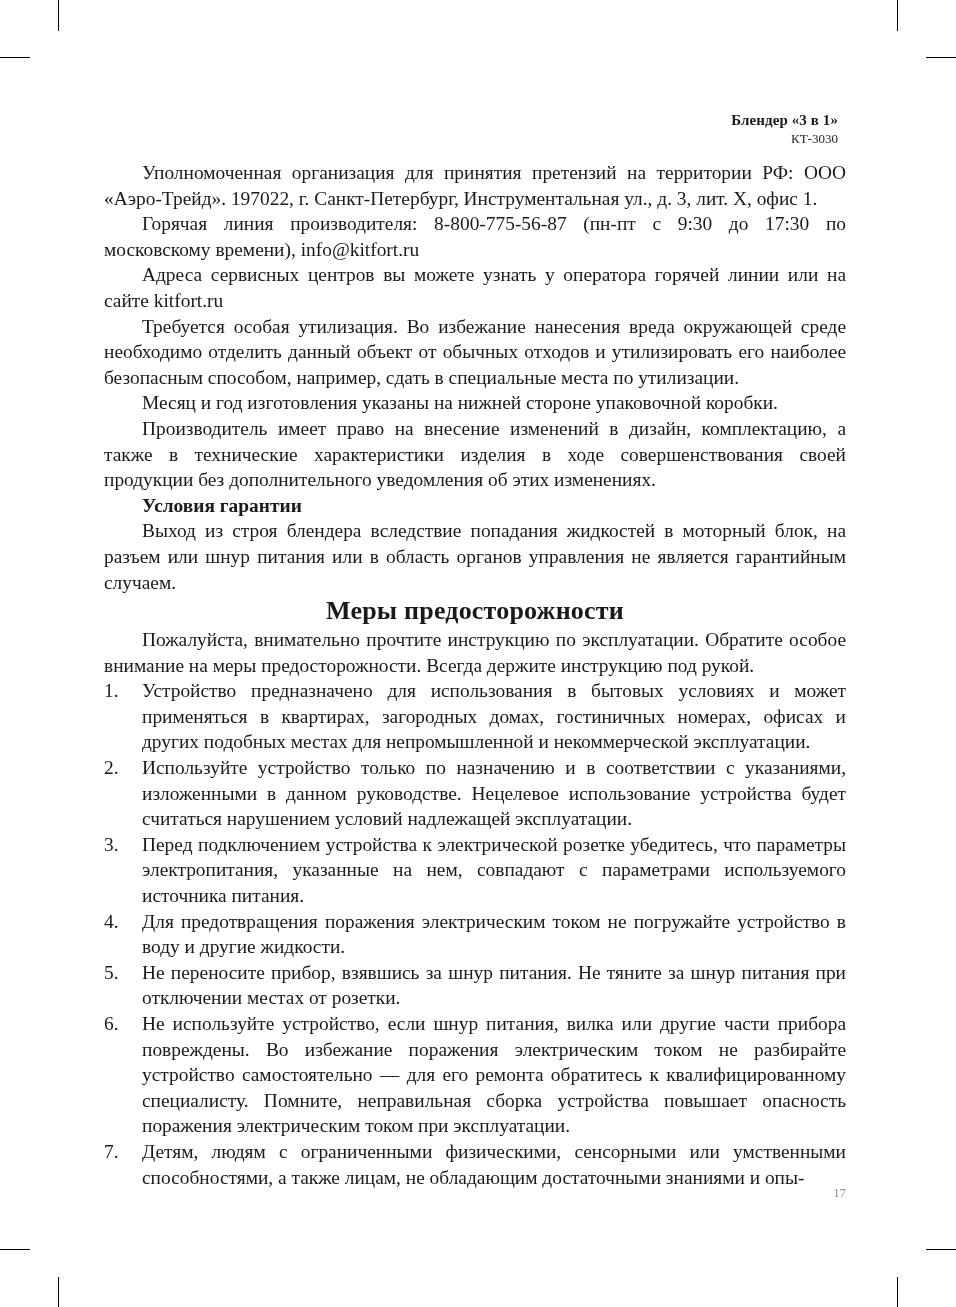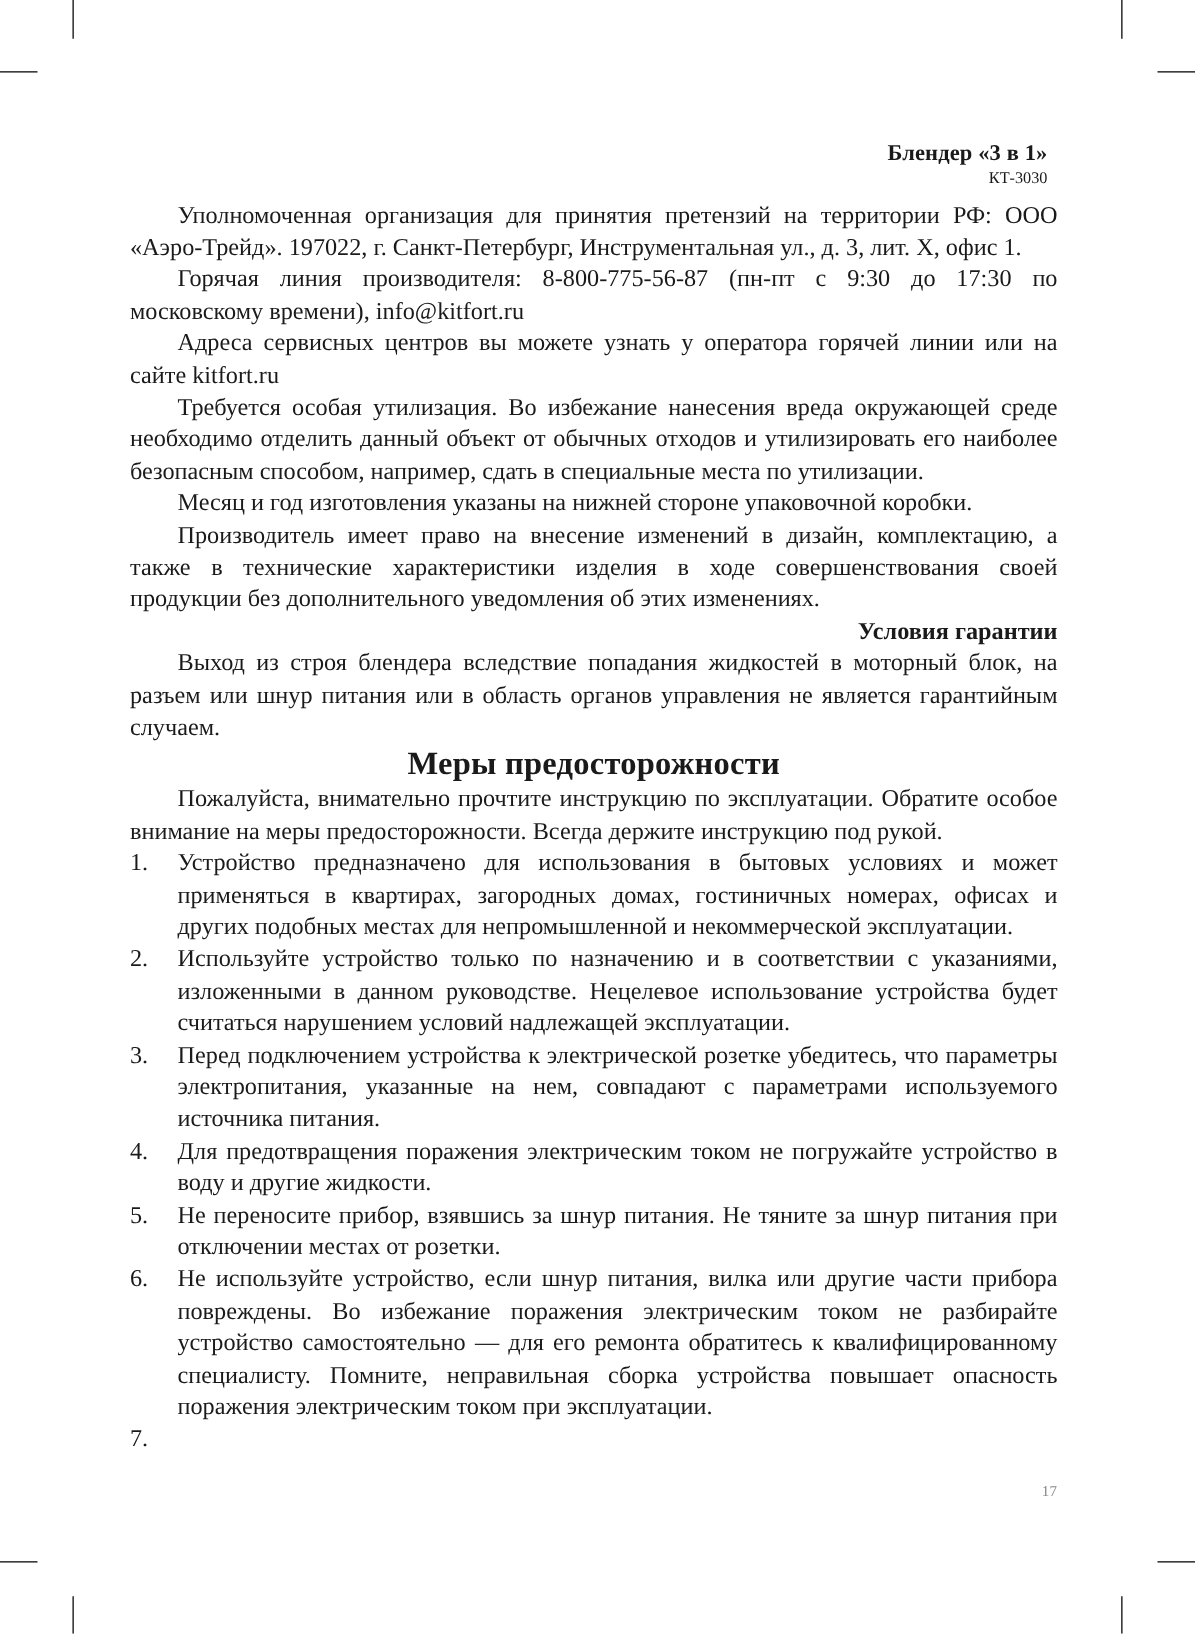--- a/index.html
+++ b/index.html
@@ -37,21 +37,21 @@
 
   
   .running-head {
     position: absolute;
     right: 118px;
     top: 112px;
     text-align: right;
     line-height: 1.18;
   }
   .running-head .rh-title {
-    font-size: 18px;
+    font-size: 15px;
     font-weight: bold;
     letter-spacing: 0.1px;
     display: block;
   }
   .running-head .rh-model {
     font-size: 13px;
     font-weight: normal;
     display: block;
     margin-top: 1px;
     text-align: right;
@@ -74,21 +74,21 @@
     text-justify: inter-word;
     hyphens: manual;
   }
 
   h3.subhead {
     margin: 0;
     font-size: 19.4px;
     line-height: 25.6px;
     font-weight: bold;
     text-indent: 38px;
-    text-align: right;
+    text-align: left;
   }
   .gap-before { margin-top: 18px; }
 
   h2.section-title {
     margin: 0;
     font-size: 26px;
     line-height: 32px;
     font-weight: bold;
     text-align: center;
     letter-spacing: 0.2px;
@@ -184,18 +184,19 @@
     <li>
       <span class="num">5.</span>
       <span>Не переносите прибор, взявшись за шнур питания. Не тяните за шнур питания при отключении местах от розетки.</span>
     </li>
     <li>
       <span class="num">6.</span>
       <span>Не используйте устройство, если шнур питания, вилка или другие части прибора повреждены. Во избежание поражения электрическим током не разбирайте устройство самостоятельно — для его ремонта обратитесь к квалифицированному специалисту. Помните, неправильная сборка устройства повышает опасность поражения электрическим током при эксплуатации.</span>
     </li>
     <li>
       <span class="num">7.</span>
+      <span>Детям, людям с ограниченными физическими, сенсорными или умственными способностями, а также лицам, не обладающим достаточными знаниями и опы-</span>
     </li>
   </ol>
 
 </div>
 
 <div class="folio">17</div>
 
 </body></html>

